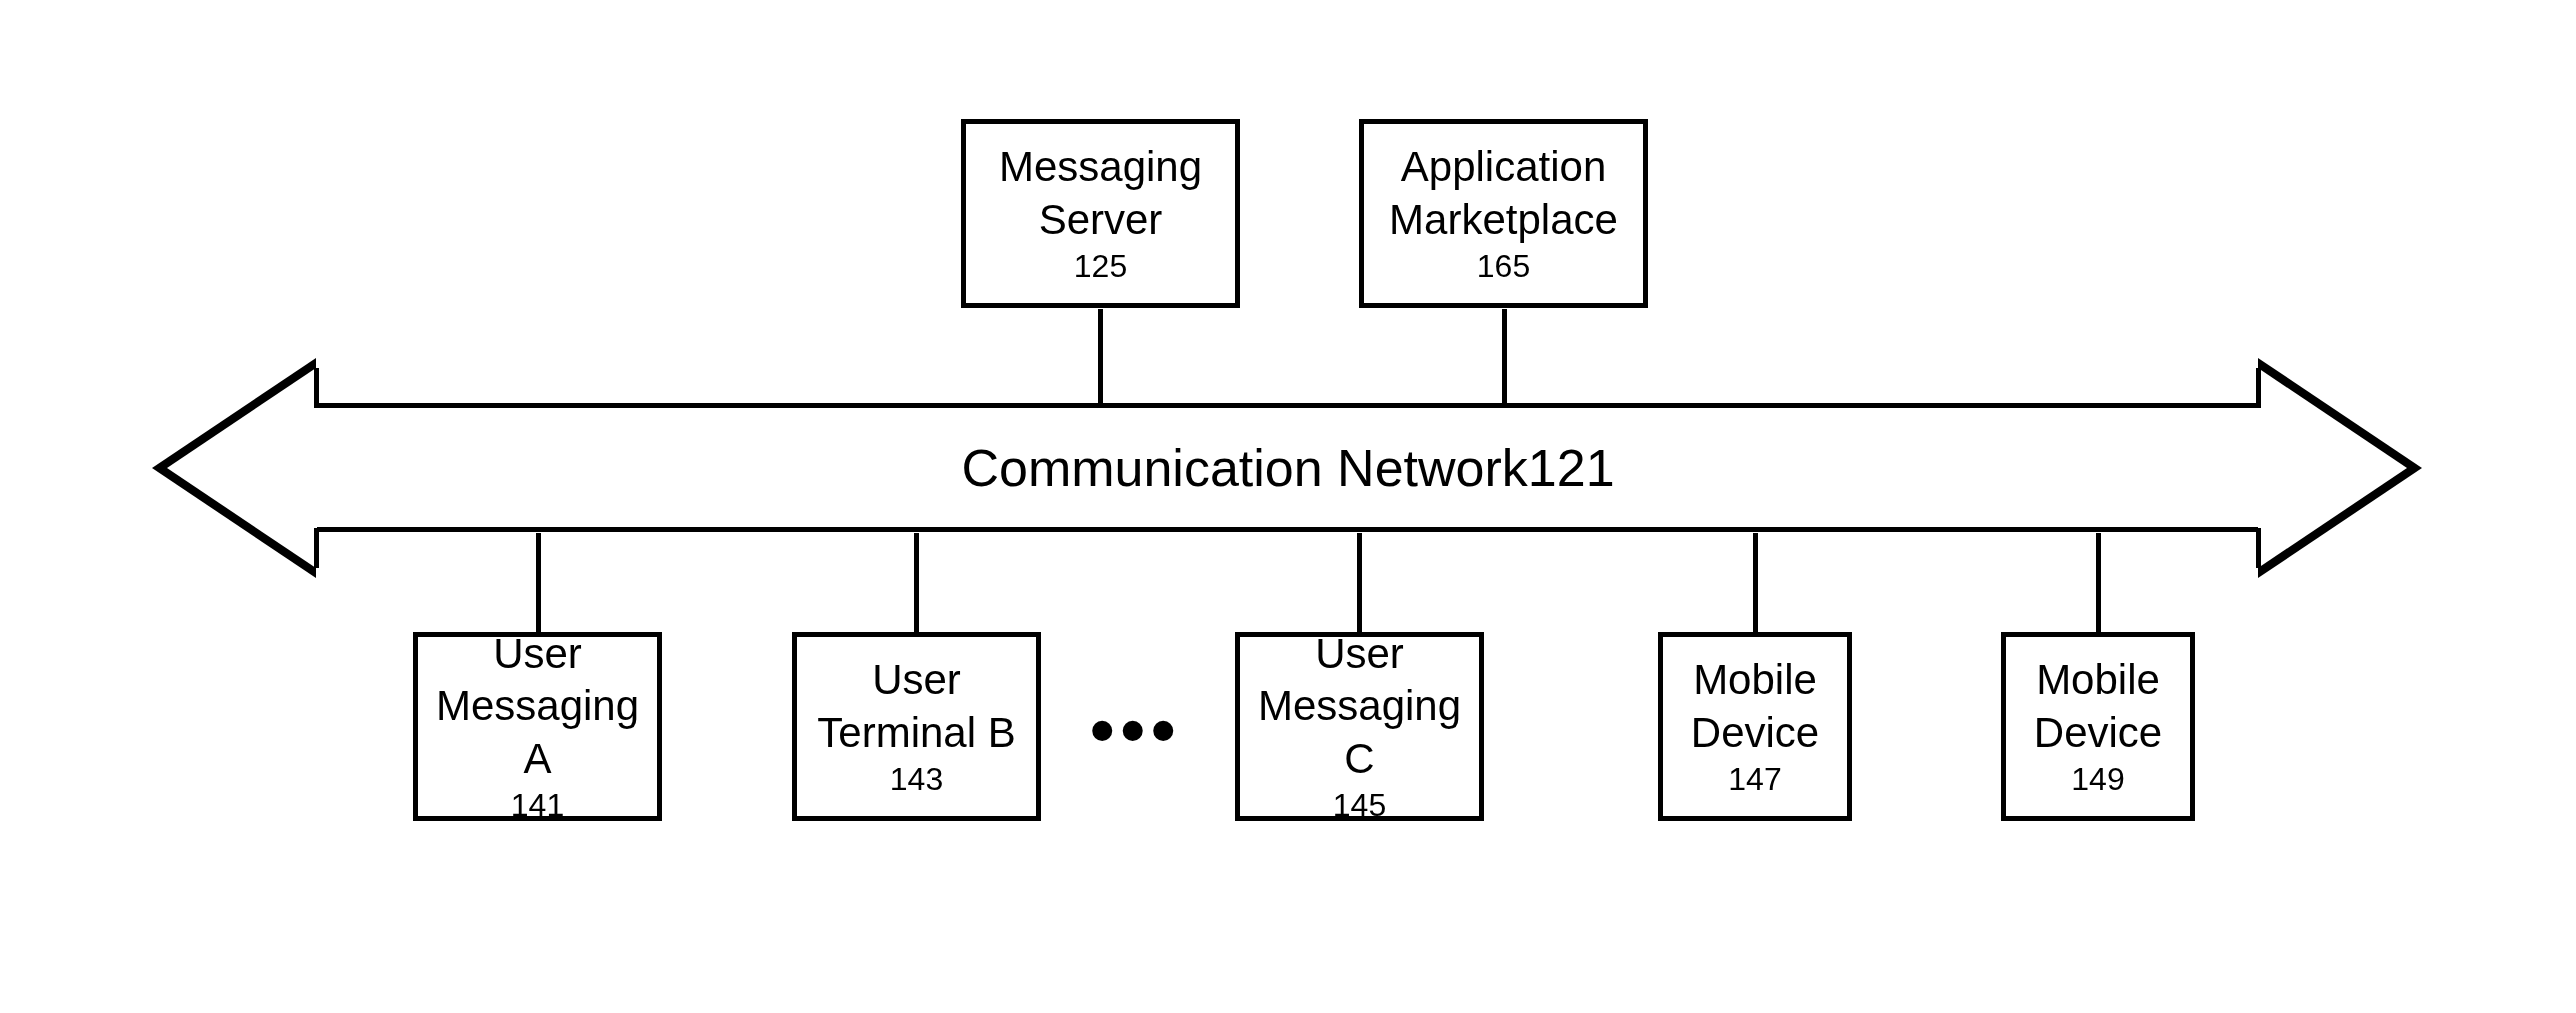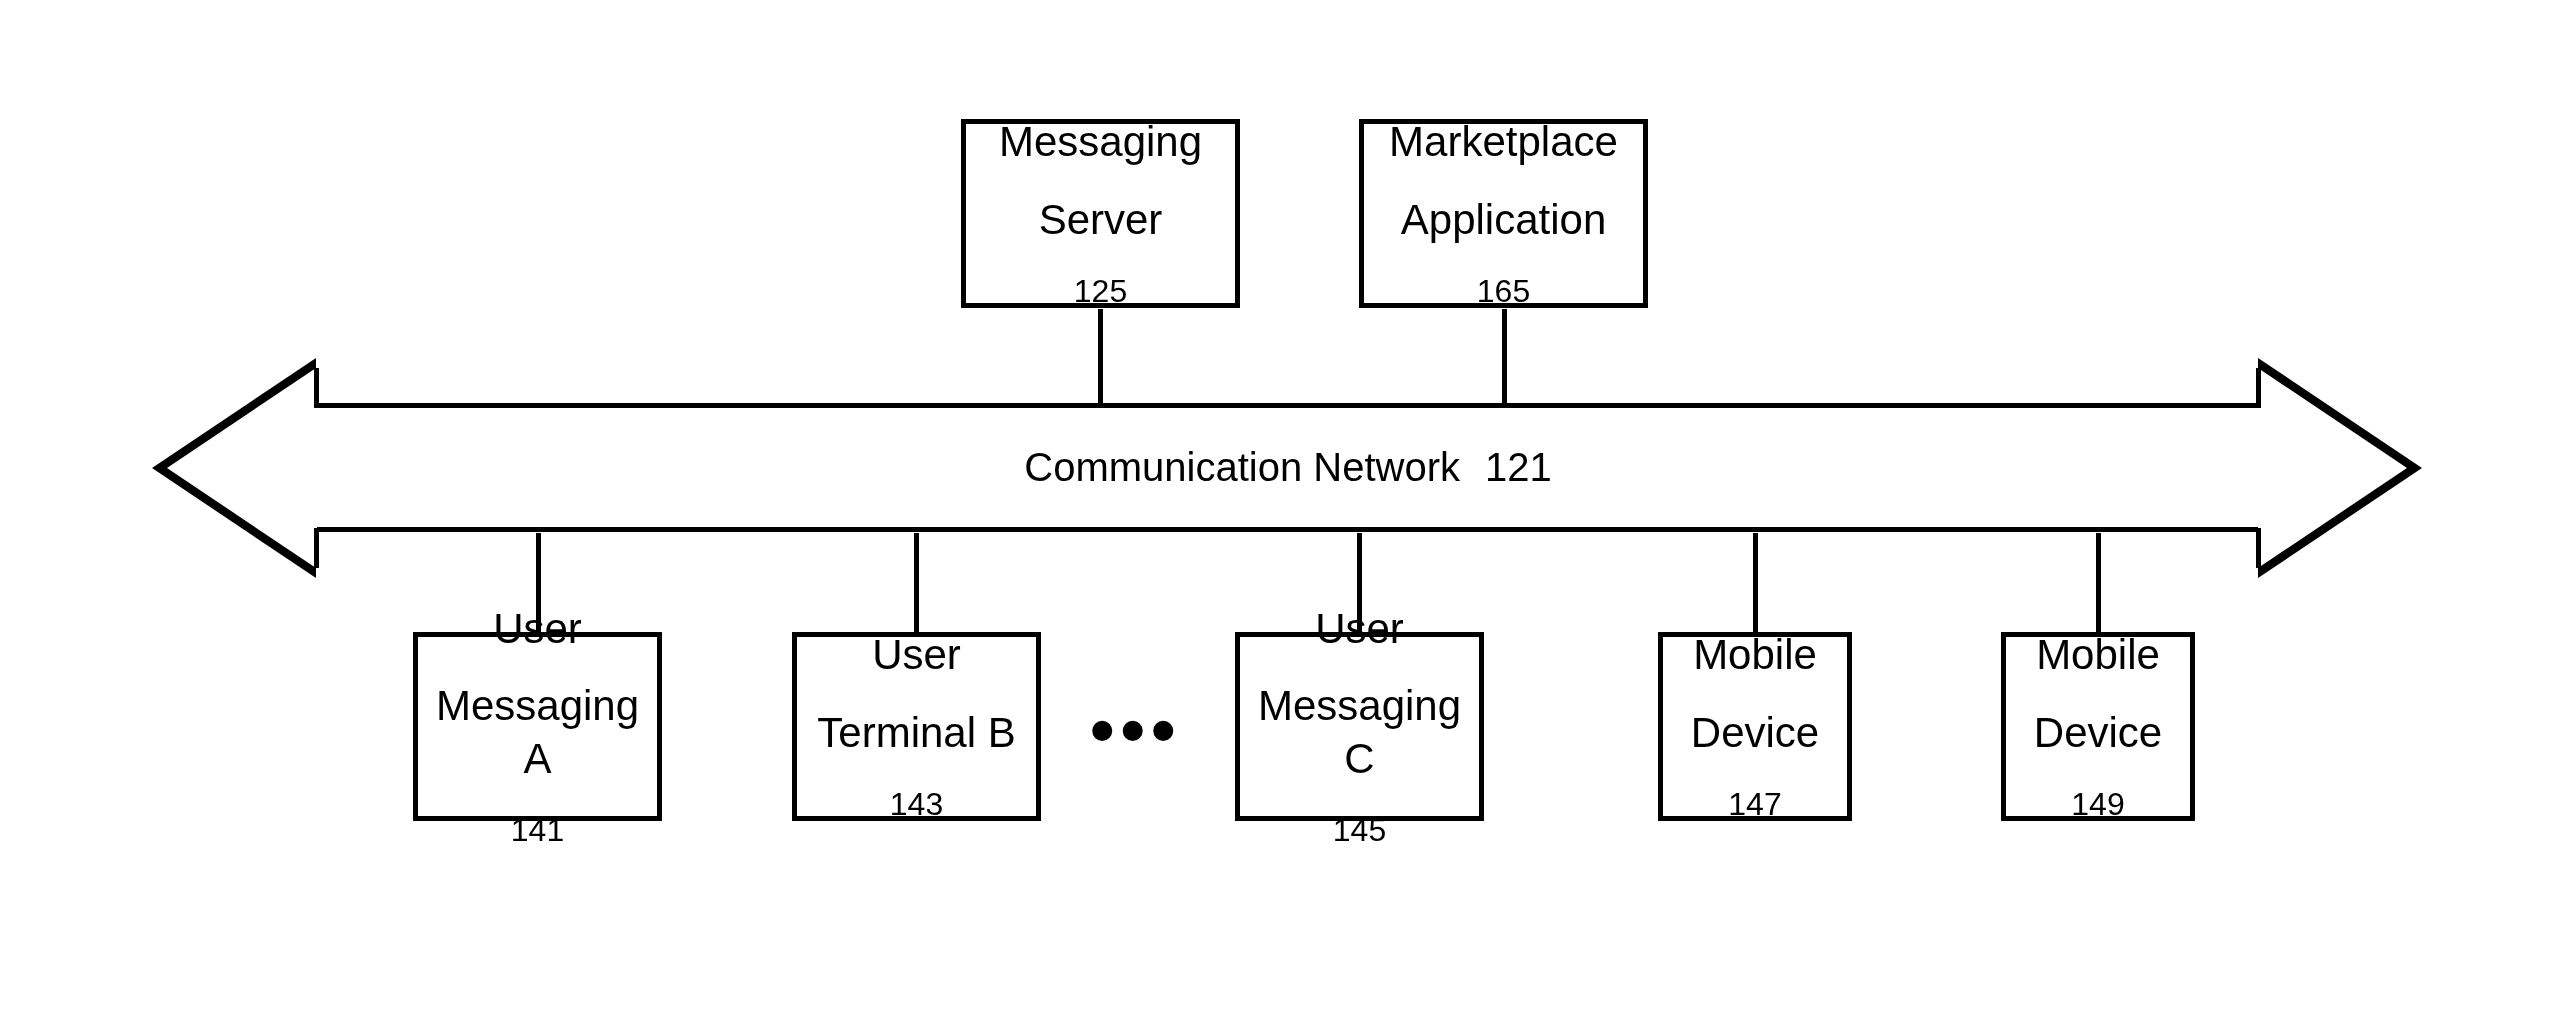--- a/index.html
+++ b/index.html
@@ -1,15 +1,15 @@
 <!DOCTYPE html>
 <html><head>
   <meta charset="utf-8">
   <style>
-    * { box-sizing: border-box; margin: 0; padding: 0; gap: 25px; }
+    * { box-sizing: border-box; margin: 0; padding: 0; }
     body {
       width: 2576px;
       height: 1014px;
       position: relative;
       background: #fff;
       font-family: Arial, Helvetica, sans-serif;
     }
     .box {
       position: absolute;
       border: 5px solid #000;
@@ -29,21 +29,21 @@
       background: #000;
     }
     .bus-body {
       position: absolute;
       border-top: 5px solid #000;
       border-bottom: 5px solid #000;
       background: #fff;
       display: flex;
       align-items: center;
       justify-content: center;
-      font-size: 40px;
+      font-size: 52px;
       z-index: 2;
     }
     .arrowhead {
       position: absolute;
       width: 0;
       height: 0;
       z-index: 3;
     }
     .arrowhead-left-outer {
       border-top: 110px solid transparent;
@@ -82,22 +82,22 @@
 </head>
 <body>
 
 <div class="box" style="left:961px; top:119px; width:279px; height:189px;">
   <div>Messaging</div>
   <div>Server</div>
   <div class="num">125</div>
 </div>
 
 <div class="box" style="left:1359px; top:119px; width:289px; height:189px;">
+  <div>Application</div>
   <div>Marketplace</div>
-  <div>Application</div>
   <div class="num">165</div>
 </div>
 
 <div class="connector" style="left:1098px; top:309px; height:95px;"></div>
 <div class="connector" style="left:1502px; top:309px; height:95px;"></div>
 
 <div class="arrowhead arrowhead-left-outer" style="left:152px; top:358px;"></div>
 <div class="arrowhead arrowhead-left-inner" style="left:167px; top:368px;"></div>
 <div class="arrow-cap" style="left:314px; top:368px; height:40px;"></div>
 <div class="arrow-cap" style="left:314px; top:528px; height:40px;"></div>

